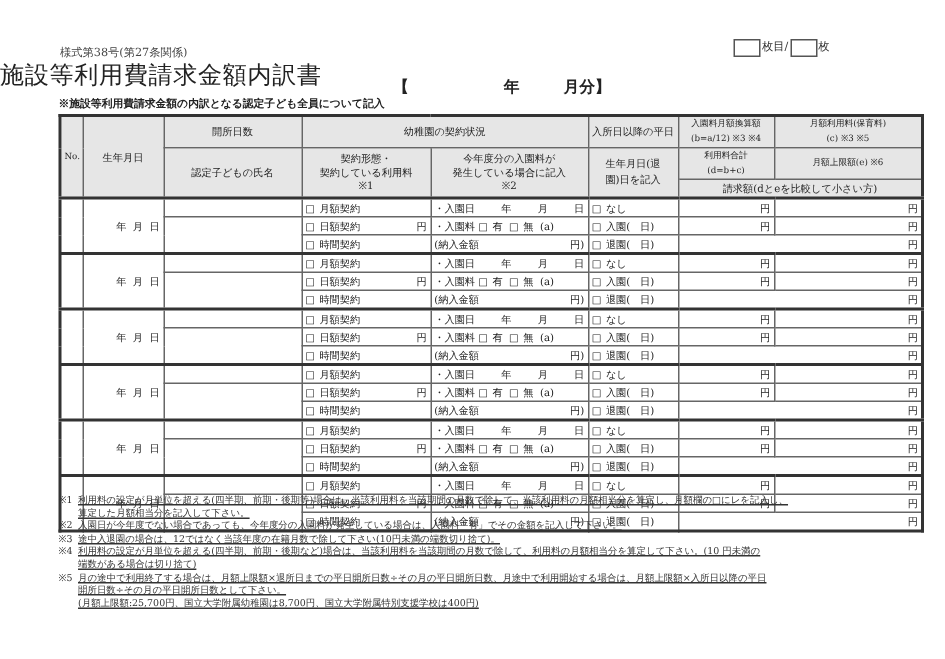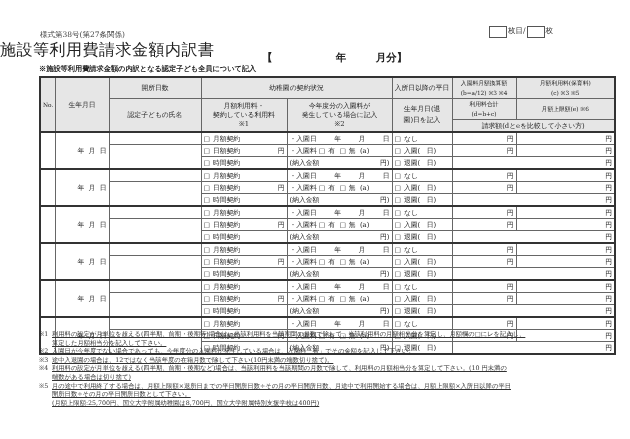--- a/index.html
+++ b/index.html
@@ -75,21 +75,21 @@
           <div>(b=a/12) ※3 ※4</div>
         </th>
       <th class="hdr-small">
           <div>月額利用料(保育料)</div>
           <div>(c) ※3 ※5</div>
         </th>
     </tr>
     <tr style="height:19px">
       <th rowspan="2">認定子どもの氏名</th>
       <th rowspan="2" style="line-height:9px">
-          <div>月額利用料・</div>
+          <div>契約形態・</div>
           <div>契約している利用料</div>
           <div>※1</div>
         </th>
       <th rowspan="2" style="line-height:9px">
           <div>今年度分の入園料が</div>
           <div>発生している場合に記入</div>
           <div>※2</div>
         </th>
       <th rowspan="2" style="line-height:11px">
           <div>生年月日(退</div>

